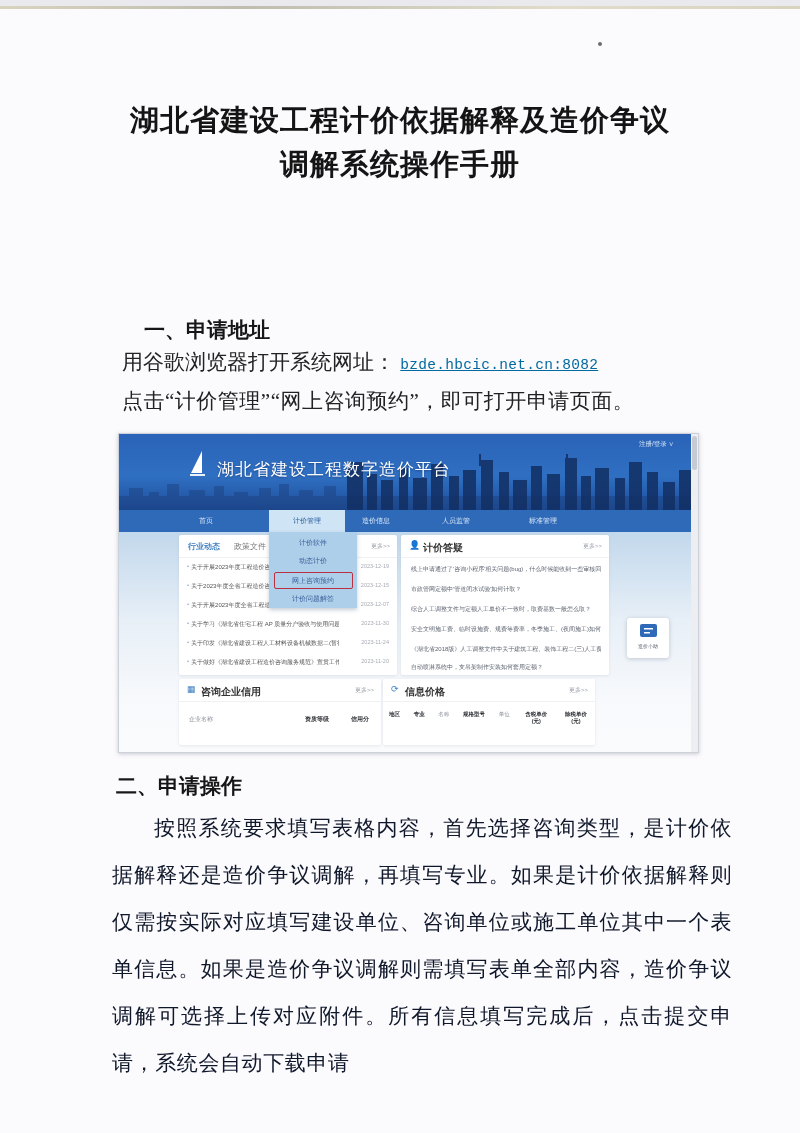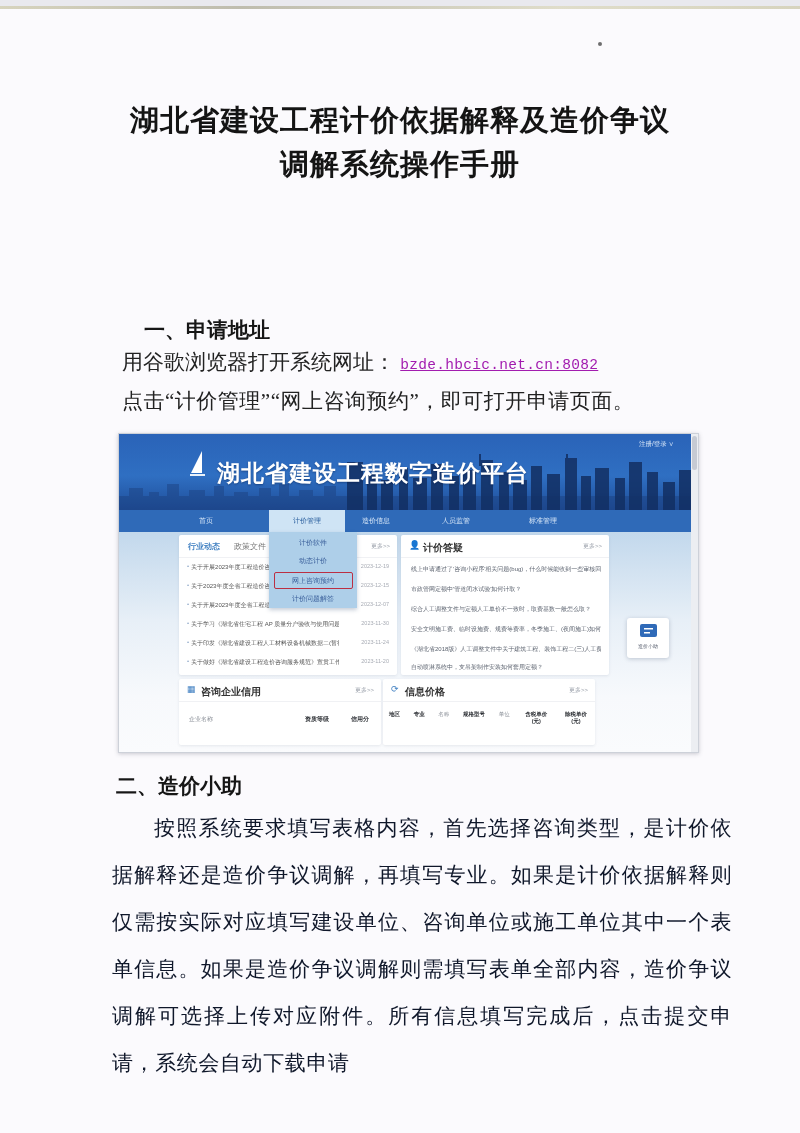--- a/index.html
+++ b/index.html
@@ -11,36 +11,36 @@
   .speck{position:absolute;left:598px;top:36px;width:4px;height:4px;border-radius:50%;background:#4a4a4a;opacity:.8;}
 
   
   .doc-title{position:absolute;left:0;top:92px;width:100%;text-align:center;
         font-weight:bold;font-size:29px;line-height:44px;letter-spacing:1px;color:#141414;}
   .doc-subtitle{position:absolute;left:0;top:218px;width:100%;text-align:center;
         font-weight:bold;font-size:26px;color:#141414;}
   .h-sec1{position:absolute;left:144px;top:310px;font-family:"Liberation Sans",sans-serif;
         font-weight:bold;font-size:21px;color:#161616;}
   .line-url{position:absolute;left:122px;top:342px;font-size:21px;color:#222;}
-  .url{font-family:"Liberation Mono",monospace;font-size:14.5px;color:#a21caf;
+  .url{font-family:"Liberation Mono",monospace;font-size:14.5px;color:#0369a1;
         text-decoration:underline;letter-spacing:.3px;}
   .line-click{position:absolute;left:122px;top:381px;font-size:21px;color:#222;letter-spacing:.5px;}
   .h-sec2{position:absolute;left:116px;top:766px;font-family:"Liberation Sans",sans-serif;
         font-weight:bold;font-size:21px;color:#161616;}
   .body-par{position:absolute;left:112px;top:799px;width:620px;font-size:21px;line-height:47px;
         text-align:justify;text-indent:2em;letter-spacing:.6px;color:#0f172a;}
 
   
   .shot{position:absolute;left:118px;top:427px;width:579px;height:318px;background:#f2f5f9;
         border:1px solid #cdd1d9;box-shadow:0 1px 4px rgba(60,60,80,.25);overflow:hidden;
         font-family:"Liberation Sans",sans-serif;filter:blur(.3px);}
   .banner{position:absolute;left:0;top:0;width:100%;height:76px;
         background:linear-gradient(180deg,#2a63b8 0%,#2f6fc2 55%,#1f4e9a 100%);}
   .skyline{position:absolute;left:0;bottom:0;width:100%;height:56px;}
-  .brand{position:absolute;left:98px;top:24px;color:#fff;font-weight:bold;font-size:23px;
+  .brand{position:absolute;left:98px;top:24px;color:#fff;font-weight:normal;font-size:17px;
         letter-spacing:1px;text-shadow:0 1px 2px rgba(0,20,60,.4);}
   .logo{position:absolute;left:68px;top:15px;width:24px;height:30px;}
   .login{position:absolute;right:24px;top:6px;font-size:6.5px;color:#d9e7f8;}
   .nav{position:absolute;left:0;top:76px;width:100%;height:22px;background:#2f6ab8;}
   .nav-item{position:absolute;top:0;height:22px;line-height:22px;transform:translateX(-50%);
         font-size:7px;color:#d6e6f7;white-space:nowrap;}
   .nav-tab{position:absolute;left:150px;top:0;width:76px;height:22px;line-height:22px;
         text-align:center;background:#cfe4f5;color:#2a5f9e;font-size:7px;}
   .content{position:absolute;left:0;top:98px;width:100%;height:220px;
         background:linear-gradient(180deg,#c2d8ec 0%,#e7eff7 40%,#f7f9fc 75%,#fafbfd 100%);}
@@ -252,15 +252,15 @@
     <div class="assistant">
       <span class="asst-ico"></span>
       <span class="asst-label">造价小助</span>
     </div>
 
     <div class="scrollbar">
       <div class="scroll-thumb"></div>
     </div>
   </div>
 
-  <div class="h-sec2">二、造价小助</div>
+  <div class="h-sec2">二、申请操作</div>
   <div class="body-par">按照系统要求填写表格内容，首先选择咨询类型，是计价依据解释还是造价争议调解，再填写专业。如果是计价依据解释则仅需按实际对应填写建设单位、咨询单位或施工单位其中一个表单信息。如果是造价争议调解则需填写表单全部内容，造价争议调解可选择上传对应附件。所有信息填写完成后，点击提交申请，系统会自动下载申请</div>
 </div>
 
 </body></html>

